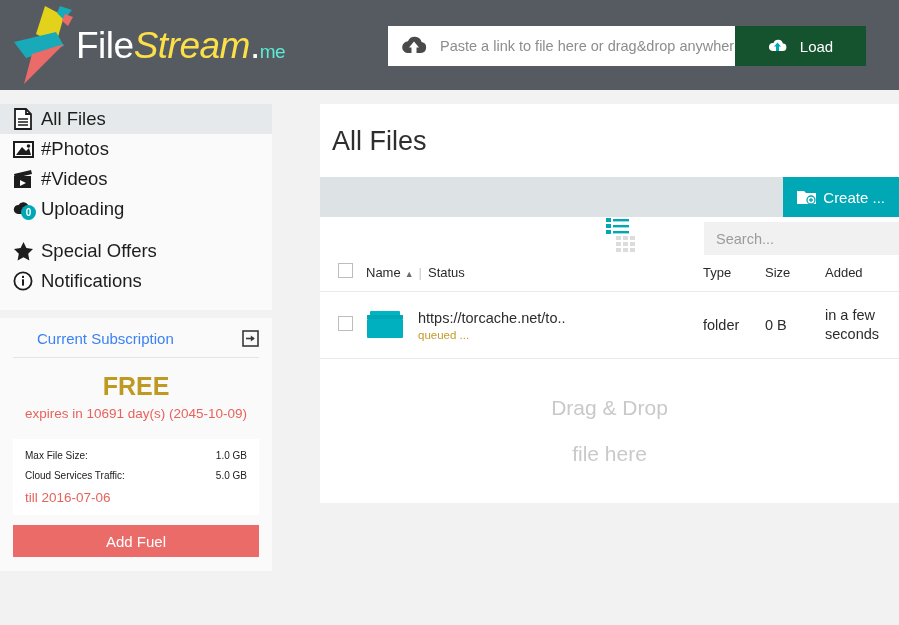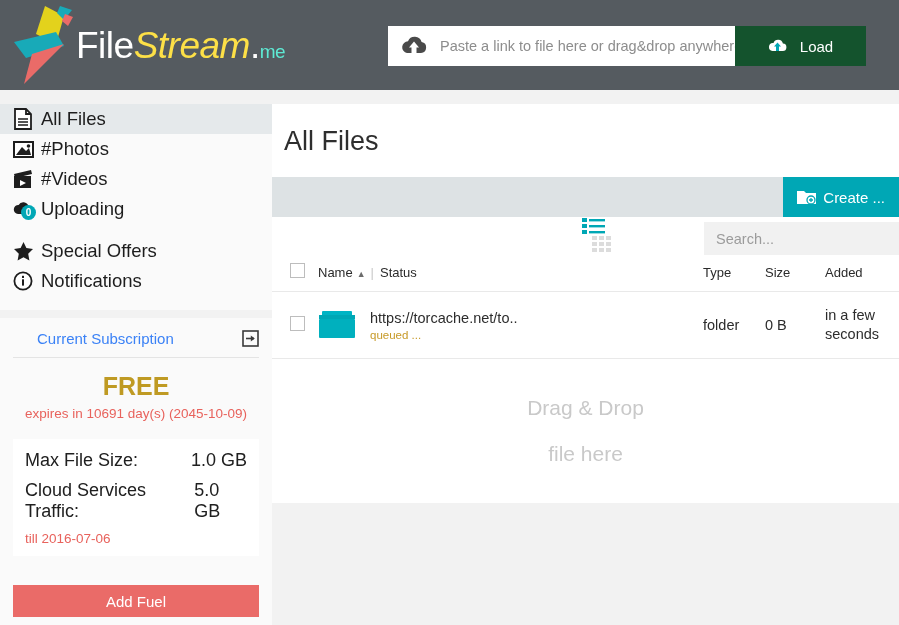--- a/index.html
+++ b/index.html
@@ -67,21 +67,21 @@
     justify-content: center;
     gap: 13px;
     cursor: pointer;
     font-family: "Liberation Sans", sans-serif;
     font-size: 15px;
     color: #fff;
   }
   .cloud-up-white { width: 19px; height: 14px; flex: none; }
 
   
-  .page { display: flex; height: 535px; }
+  .page { display: flex; height: 535px; gap: 48px; }
 
   
   .sidebar { width: 272px; flex: none; padding-top: 14px; }
   .nav-card { background: #fafafa; }
   .nav-item {
     display: flex;
     align-items: center;
     height: 30px;
     padding-left: 12px;
     font-size: 18.5px;
@@ -141,30 +141,30 @@
   }
   .quota-box {
     background: #fff;
     margin-top: 18px;
     padding: 11px 12px 10px 12px;
   }
   .quota-row {
     display: flex;
     justify-content: space-between;
     align-items: baseline;
-    font-size: 18px;
+    font-size: 10px;
     color: #202020;
     margin-bottom: 9px;
   }
   .quota-row:last-of-type { margin-bottom: 0; }
   .quota-note { color: #e8625c; font-size: 13.5px; margin-top: 1px; }
   .fuel-btn {
     display: block;
     width: 100%;
-    margin-top: 29px;
+    margin-top: 10px;
     height: 32px;
     background: #ea6b68;
     border: 0;
     color: #fff;
     font-family: "Liberation Sans", sans-serif;
     font-size: 15px;
     cursor: pointer;
   }
 
   

